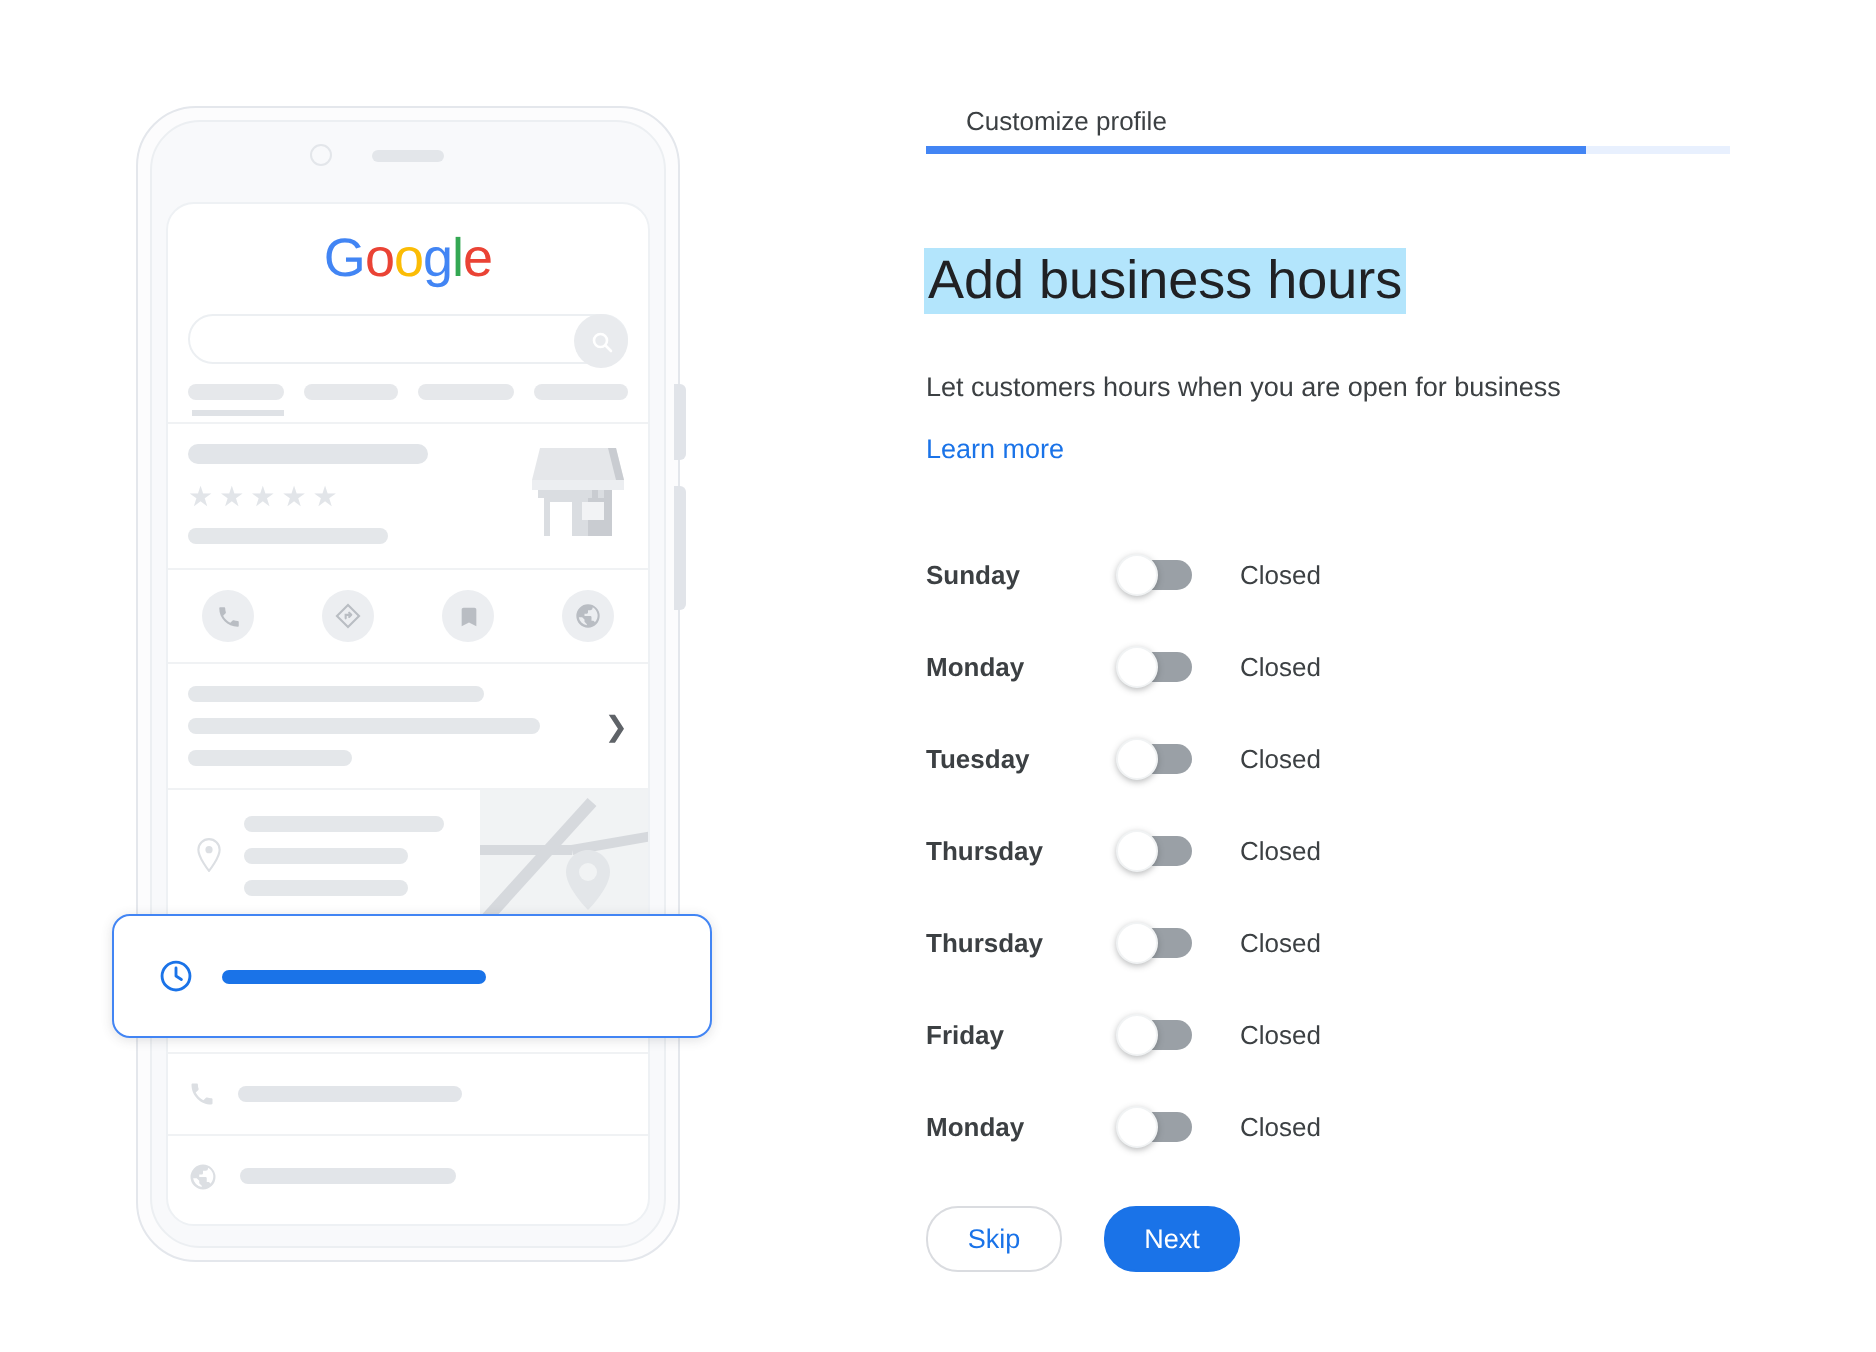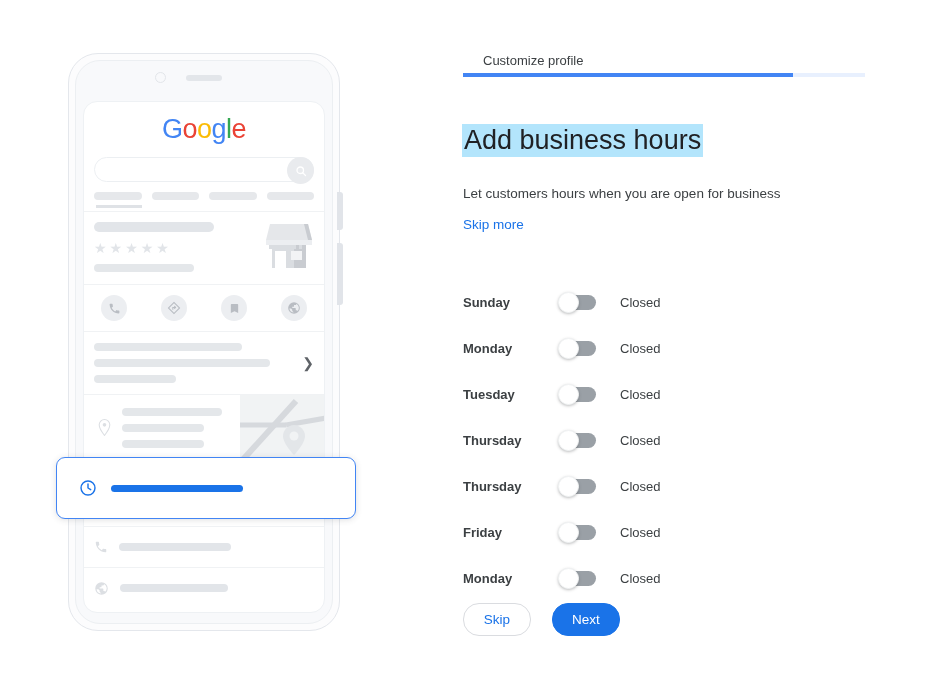--- a/index.html
+++ b/index.html
@@ -90,21 +90,21 @@
   .progress-fill { position:absolute; left:0; top:0; height:4px; background:#4285F4; }
 
   .page-title { position:absolute; left:-1px; top:124px; font-size:27px; color:#202124;
     background:#B3E5FC; padding:1px 2px; white-space:nowrap; }
 
   .subtitle { position:absolute; left:0; top:186px; font-size:13.5px; color:#3c4043; }
   .learn-more { position:absolute; left:0; top:217px; font-size:13.5px; color:#1a73e8;
     text-decoration:none; cursor:pointer; }
 
   .days { position:absolute; left:0; top:264px; width:300px; }
-  .day-row { display:flex; align-items:flex-end; height:46px; }
+  .day-row { display:flex; align-items:center; height:46px; }
   .day-name { width:97px; font-size:13px; font-weight:bold; color:#3c4043; }
   .toggle { position:relative; width:36px; height:15px; border-radius:8px;
     background:#9AA0A6; cursor:pointer; }
   .knob { position:absolute; left:-2px; top:-3px; width:21px; height:21px;
     border-radius:50%; background:#ffffff; box-shadow:0 1px 3px rgba(60,64,67,.35);
     border:1px solid #f1f3f4; }
   .day-state { margin-left:24px; font-size:13px; color:#3c4043; }
 
   .btn-row { position:absolute; left:0; top:603px; display:flex; gap:21px; }
   .btn { height:33px; border-radius:16px; font-size:13.5px; cursor:pointer;
@@ -263,21 +263,21 @@
 
     <div class="step-label">Customize profile</div>
 
     <div class="progress-track">
       <div class="progress-fill" id="progress-fill" style="width: 82%;"></div>
     </div>
 
     <div class="page-title">Add business hours</div>
 
     <div class="subtitle">Let customers hours when you are open for business</div>
-    <a class="learn-more" href="#">Skip more</a>
+    <a class="learn-more" href="#">Learn more</a>
 
     <div class="days" id="days-list">
         <div class="day-row">
           <div class="day-name">Sunday</div>
           <div class="toggle">
             <div class="knob"></div>
           </div>
           <div class="day-state">Closed</div>
         </div>
         <div class="day-row">

